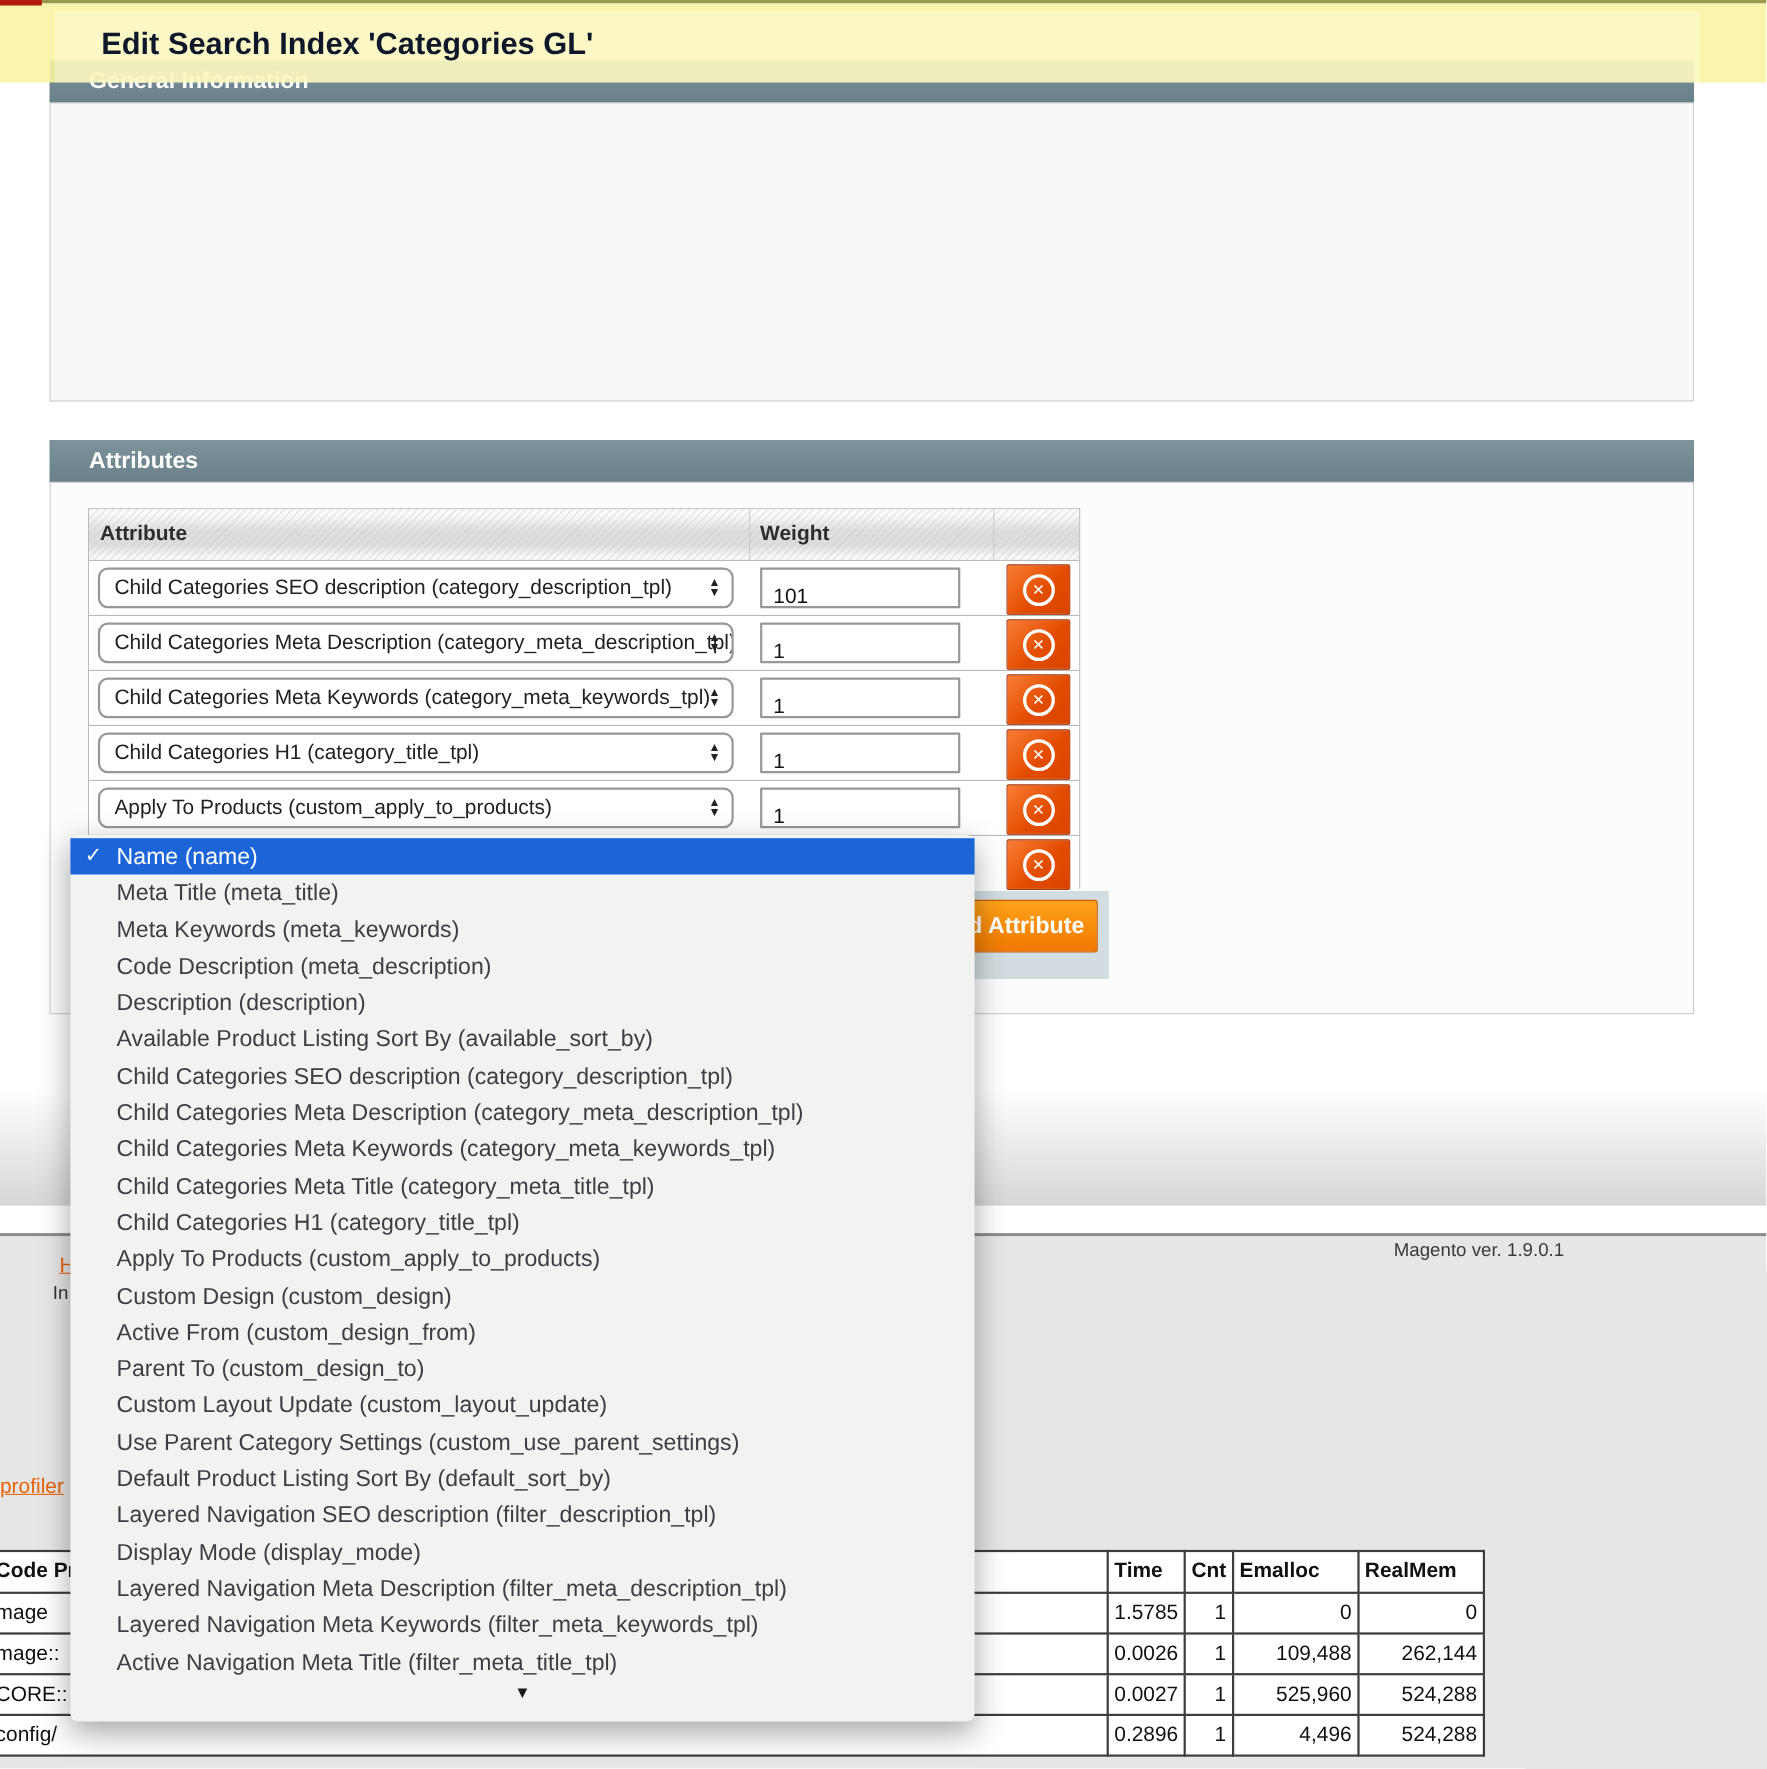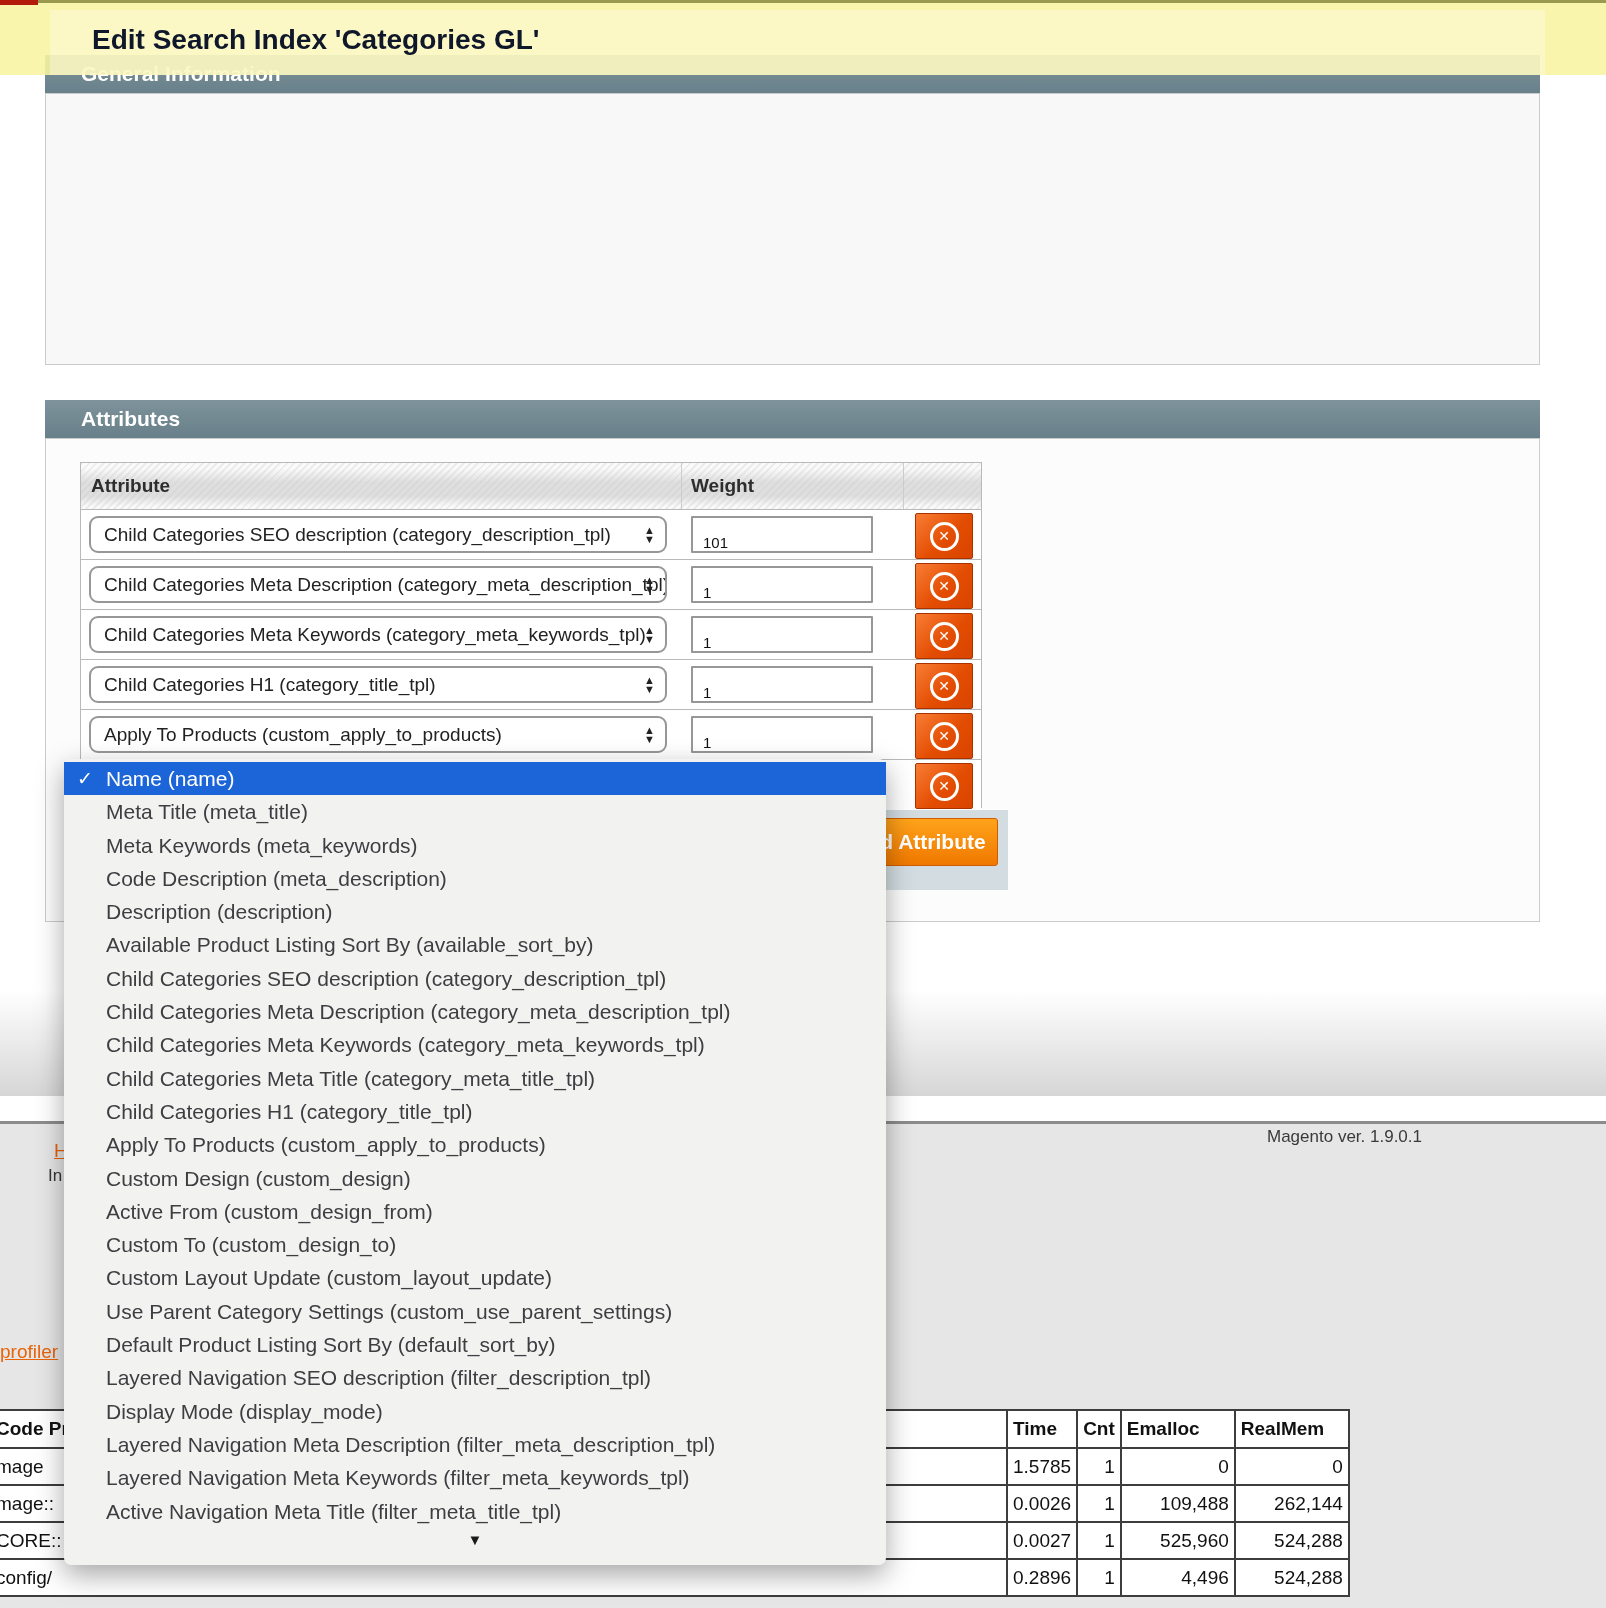--- a/index.html
+++ b/index.html
@@ -24,21 +24,21 @@
   .req{color:#d40f0f;font-weight:bold;margin-left:3px;}
 
   .mac-select{position:absolute;height:37px;background:#fff;border:2px solid #979797;border-radius:9px;
               box-sizing:border-box;font-size:19px;line-height:33px;padding-left:13px;white-space:nowrap;
               overflow:hidden;}
   .mac-select .sel-arrows{position:absolute;right:10px;top:50%;transform:translateY(-50%);
               display:flex;flex-direction:column;align-items:center;color:#222;}
   .sel-arrows span{font-size:11px;line-height:9px;}
   .sel-disabled{color:#8f8f8f;}
   .txt-input{position:absolute;height:37px;background:#fff;border:2px solid #979797;border-radius:1px;
-             box-sizing:border-box;font-size:15px;padding:16px 0 0 10px;color:#111;
+             box-sizing:border-box;font-size:19px;padding:16px 0 0 10px;color:#111;
              font-family:"Liberation Sans","DejaVu Sans",sans-serif;}
   .help-btn{position:absolute;width:36px;height:36px;border:1px solid #9c9c9c;border-radius:5px;
             background:linear-gradient(#ffffff,#d8d8d8);font-size:20px;font-weight:bold;color:#333;
             text-align:center;line-height:34px;box-sizing:border-box;}
   .scope-note{position:absolute;font-size:19px;color:#3b3b3b;white-space:nowrap;}
 
   
   .attr-table{left:80px;top:462px;width:902px;height:346px;background:#fff;border:1px solid #b9b9b9;
               box-sizing:border-box;z-index:3;}
   .tbl-head{position:absolute;left:0;top:0;width:900px;height:46px;
@@ -306,21 +306,21 @@
     <div class="dd-item"><span>Description (description)</span></div>
     <div class="dd-item"><span>Available Product Listing Sort By (available_sort_by)</span></div>
     <div class="dd-item"><span>Child Categories SEO description (category_description_tpl)</span></div>
     <div class="dd-item"><span>Child Categories Meta Description (category_meta_description_tpl)</span></div>
     <div class="dd-item"><span>Child Categories Meta Keywords (category_meta_keywords_tpl)</span></div>
     <div class="dd-item"><span>Child Categories Meta Title (category_meta_title_tpl)</span></div>
     <div class="dd-item"><span>Child Categories H1 (category_title_tpl)</span></div>
     <div class="dd-item"><span>Apply To Products (custom_apply_to_products)</span></div>
     <div class="dd-item"><span>Custom Design (custom_design)</span></div>
     <div class="dd-item"><span>Active From (custom_design_from)</span></div>
-    <div class="dd-item"><span>Custom To (custom_design_to)</span></div>
+    <div class="dd-item"><span>Parent To (custom_design_to)</span></div>
     <div class="dd-item"><span>Custom Layout Update (custom_layout_update)</span></div>
     <div class="dd-item"><span>Use Parent Category Settings (custom_use_parent_settings)</span></div>
     <div class="dd-item"><span>Default Product Listing Sort By (default_sort_by)</span></div>
     <div class="dd-item"><span>Layered Navigation SEO description (filter_description_tpl)</span></div>
     <div class="dd-item"><span>Display Mode (display_mode)</span></div>
     <div class="dd-item"><span>Layered Navigation Meta Description (filter_meta_description_tpl)</span></div>
     <div class="dd-item"><span>Layered Navigation Meta Keywords (filter_meta_keywords_tpl)</span></div>
     <div class="dd-item"><span>Active Navigation Meta Title (filter_meta_title_tpl)</span></div>
     <div class="dd-more">▼</div>
   </div>

